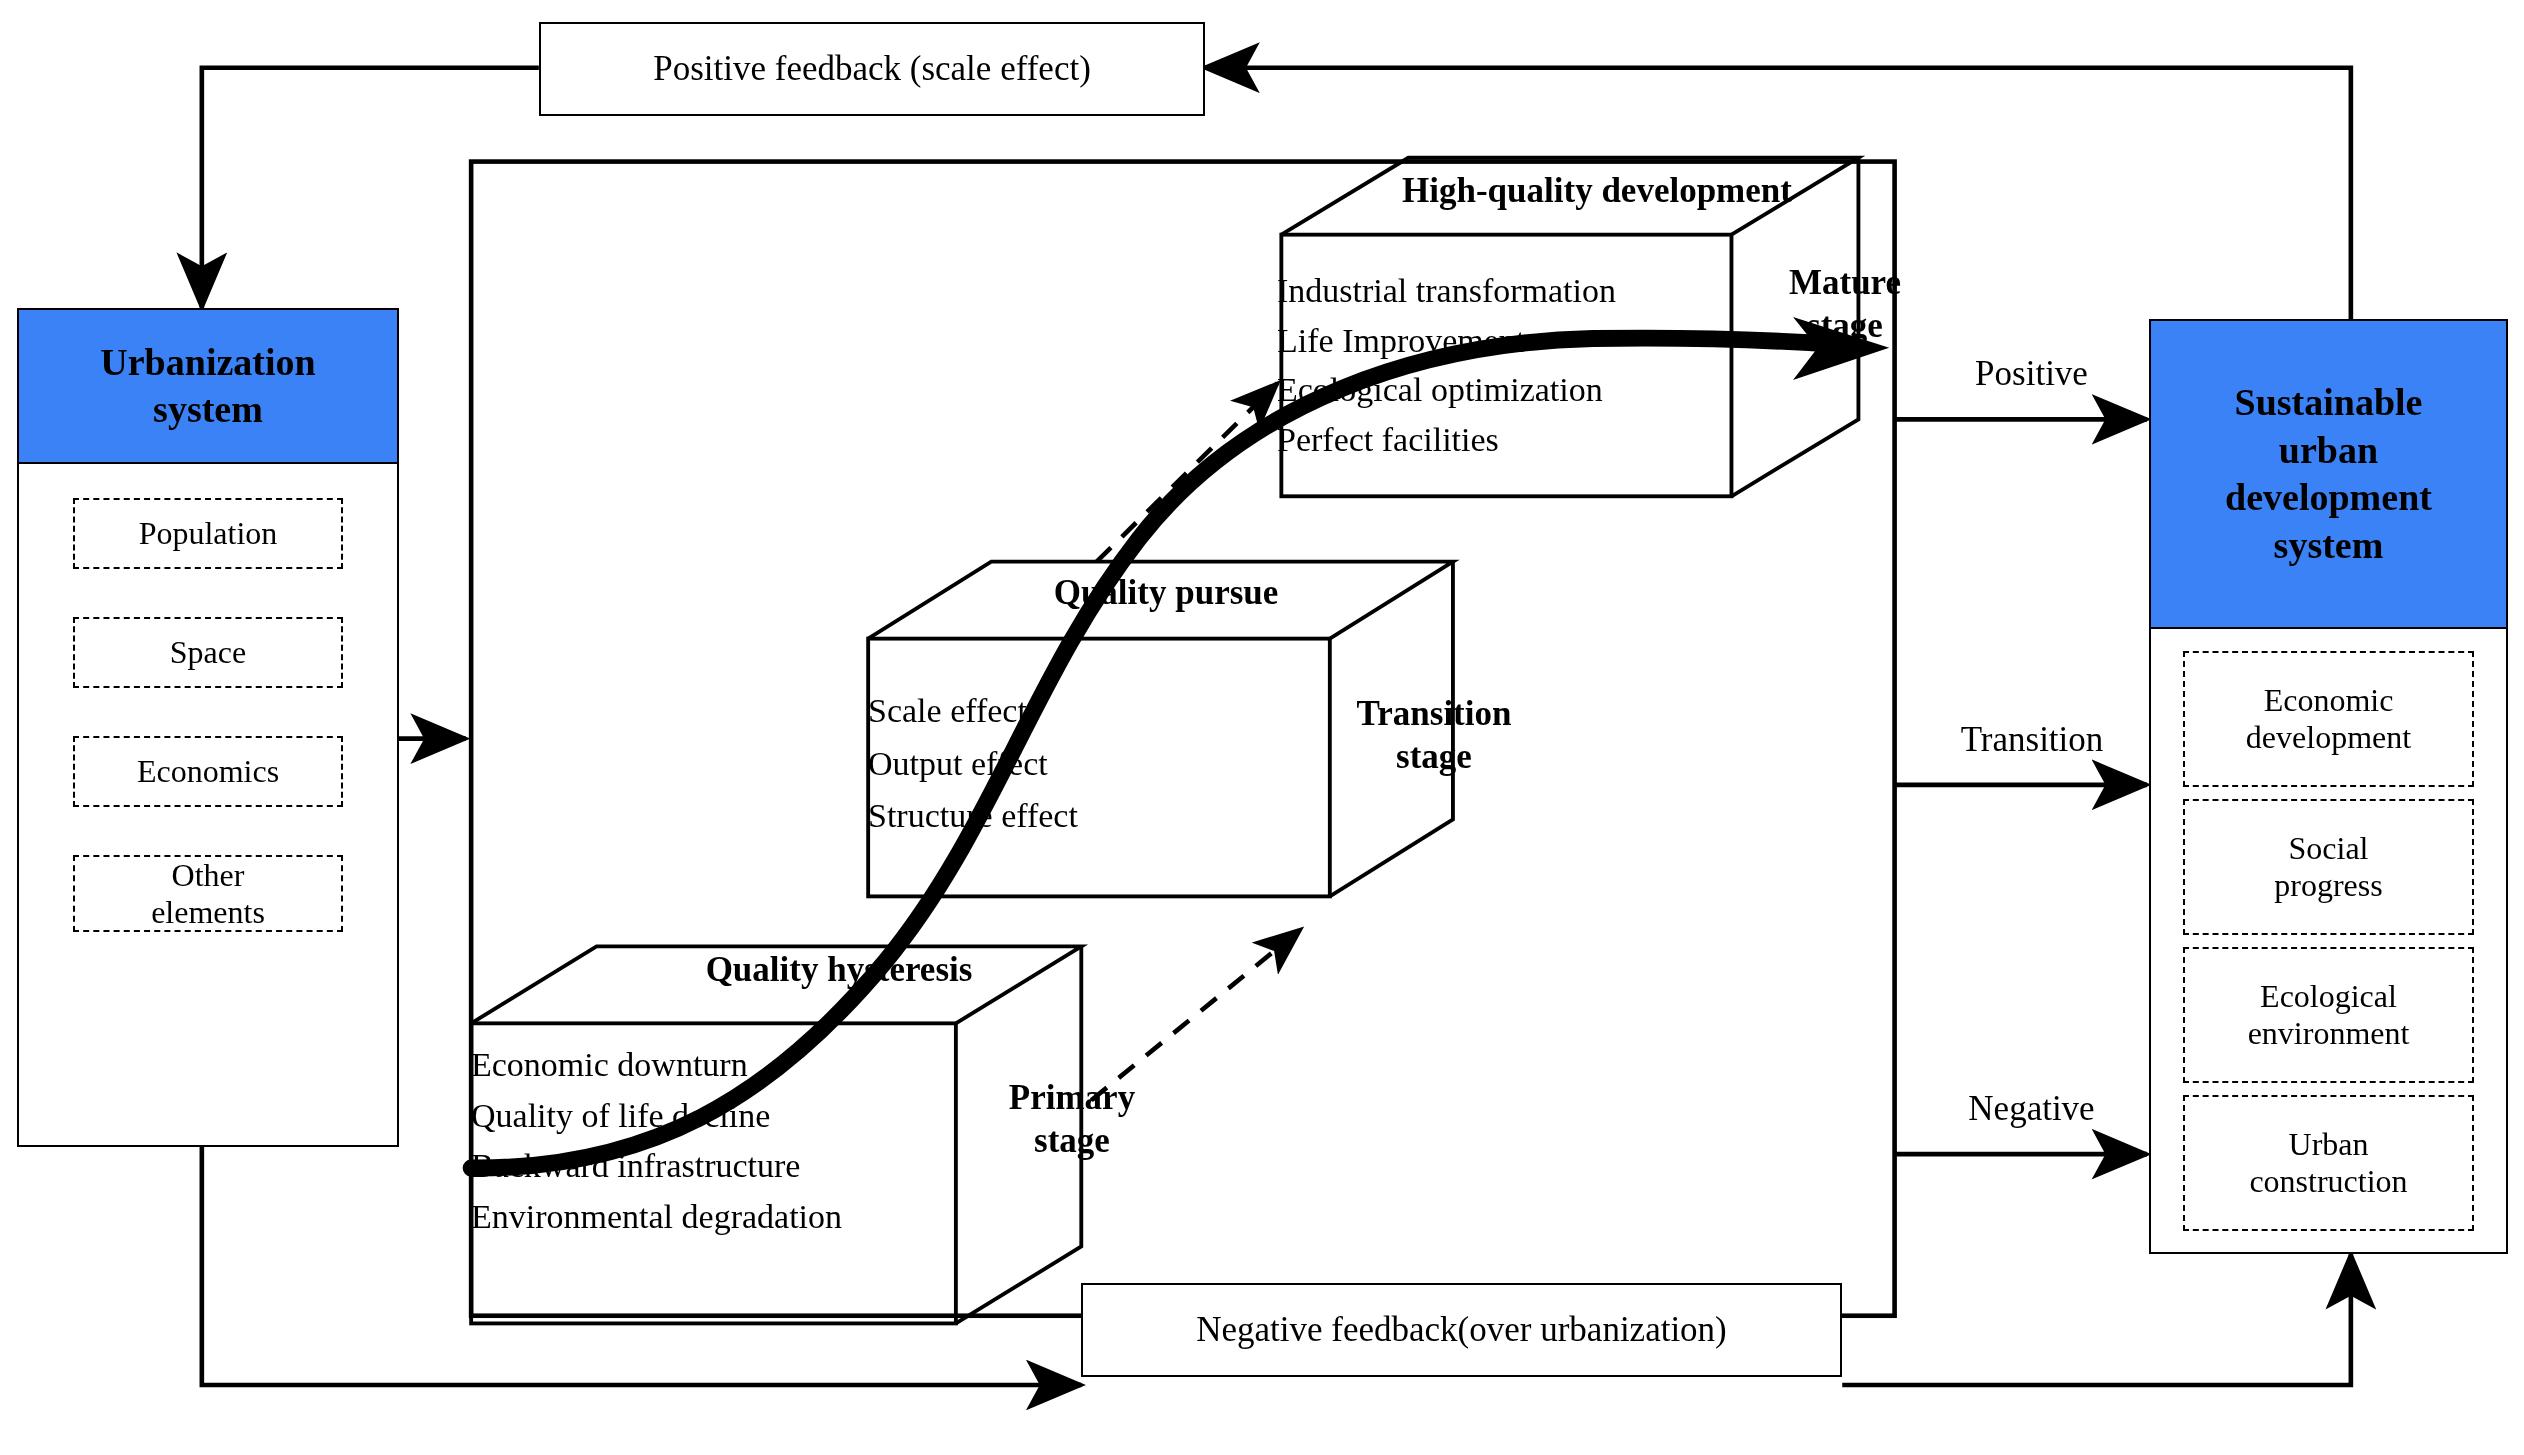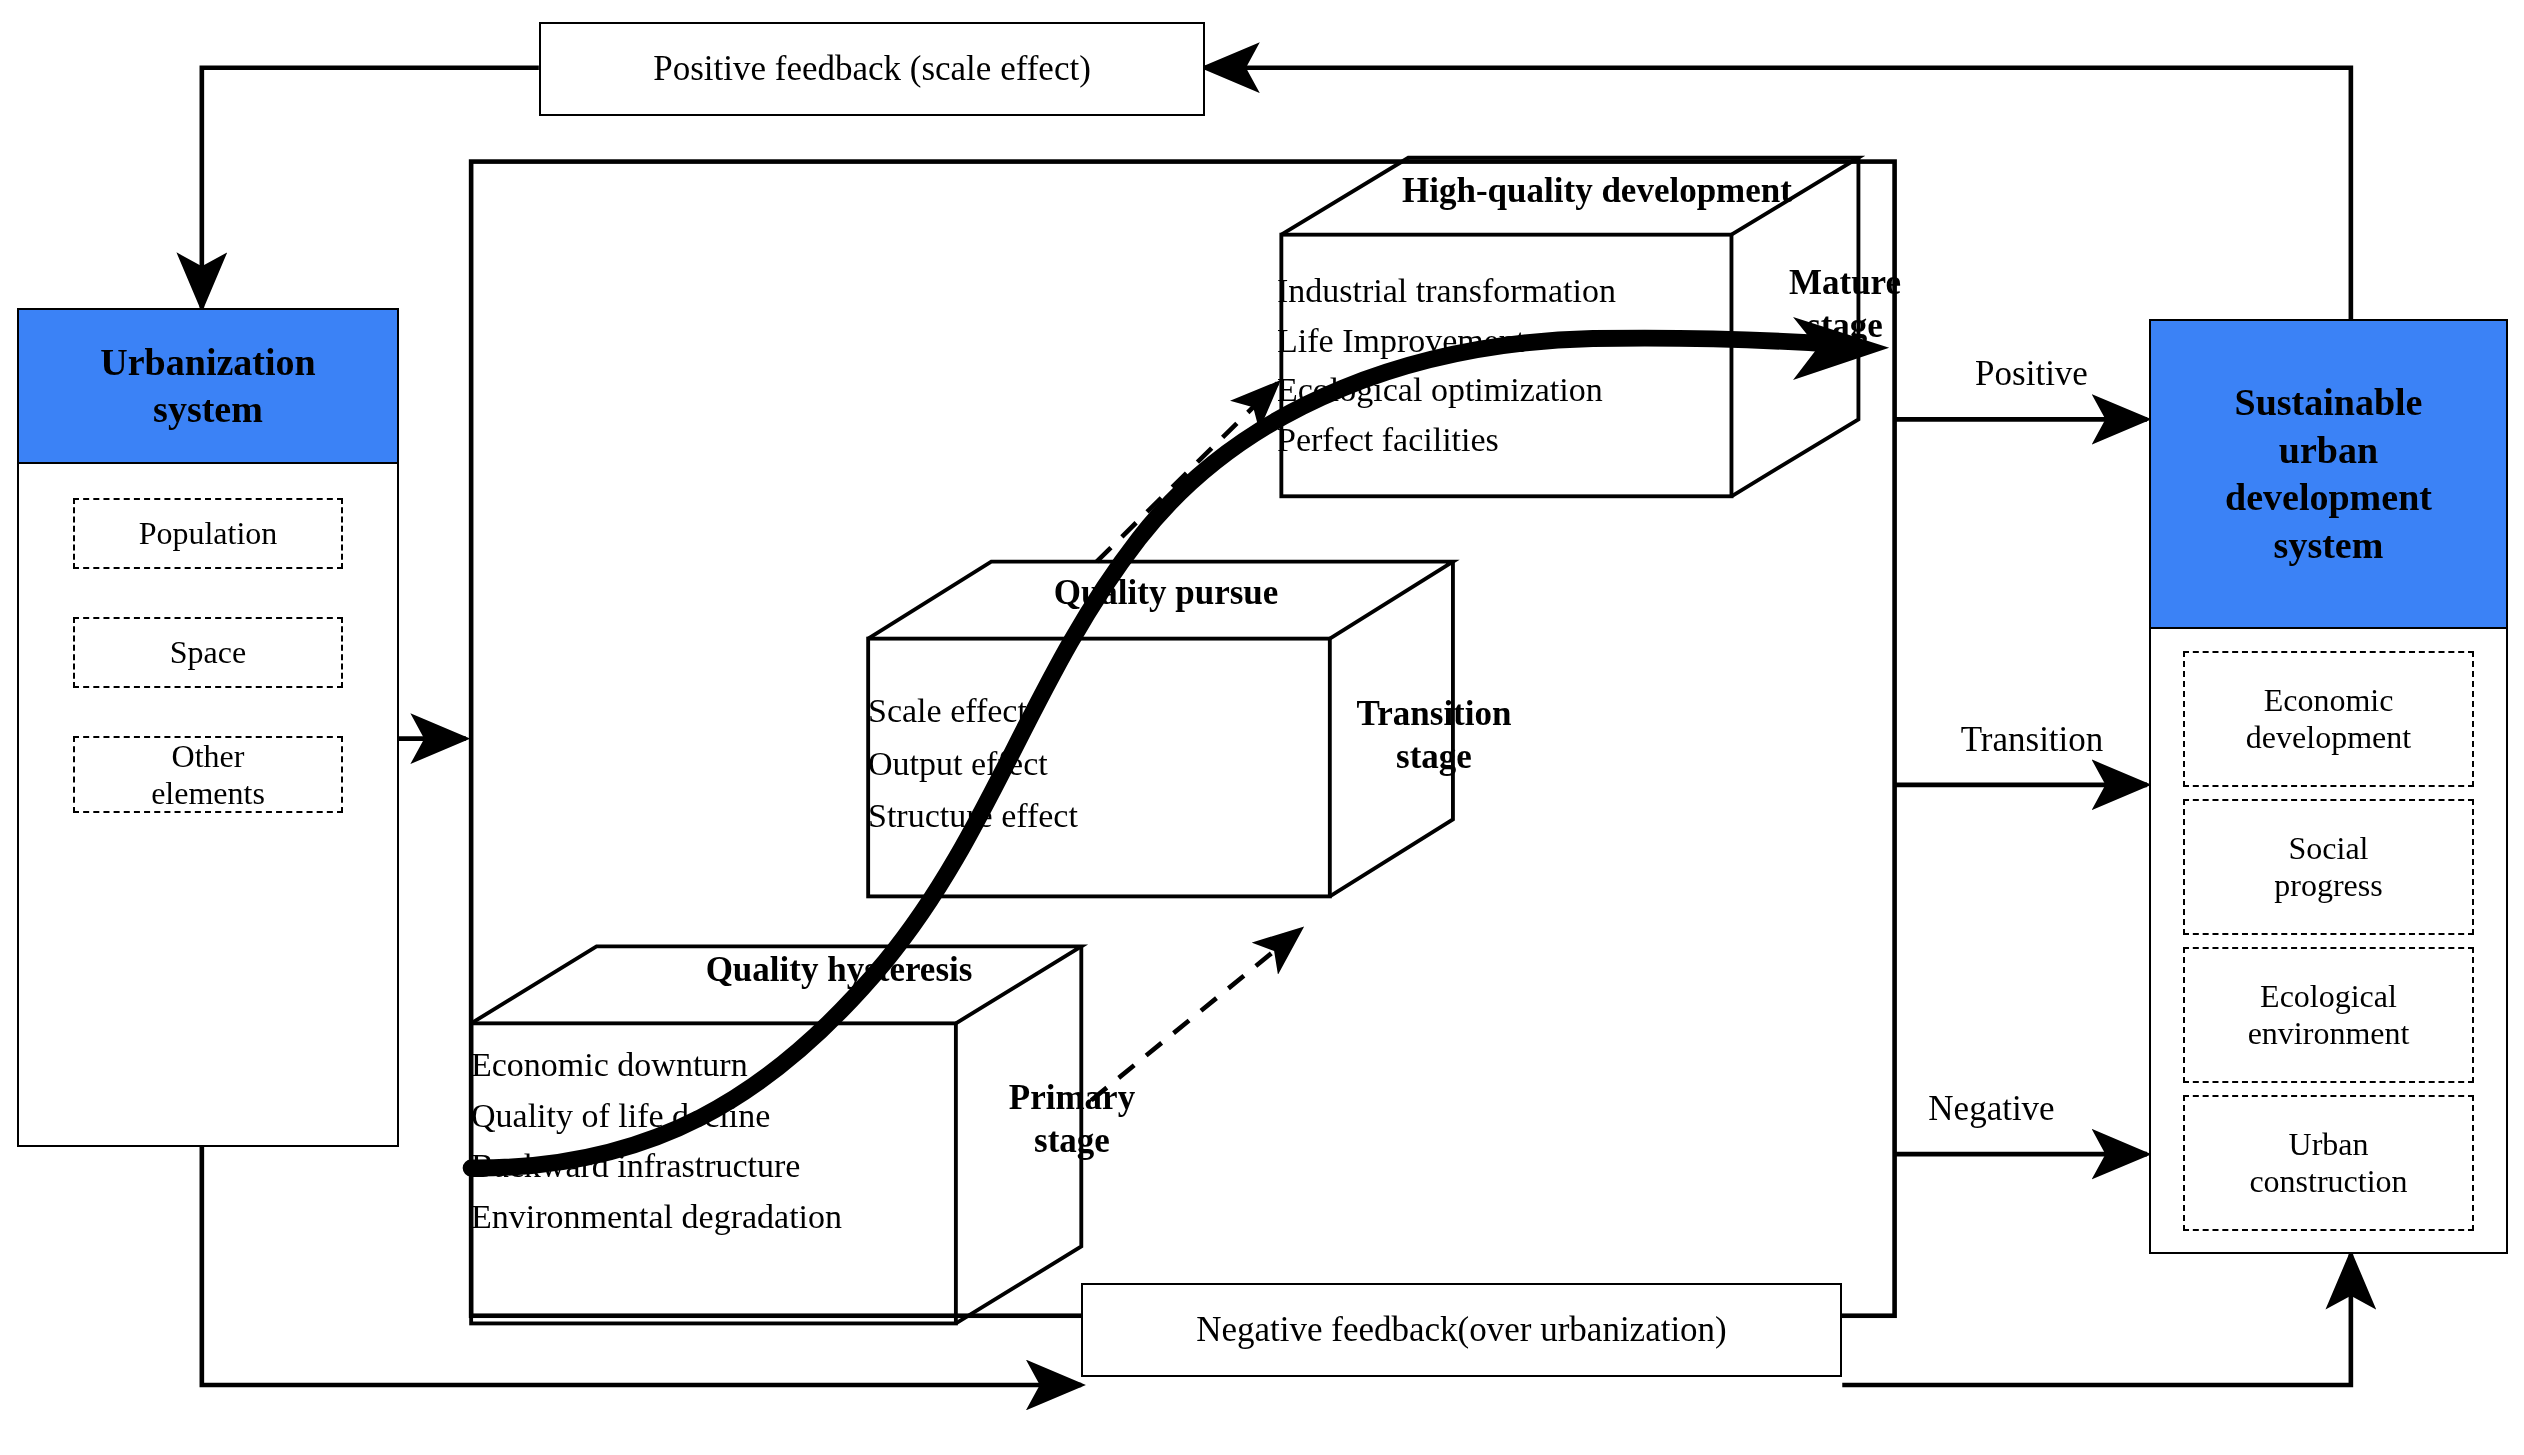--- a/index.html
+++ b/index.html
@@ -165,20 +165,23 @@
         <div>system</div>
       </div>
     </div>
     <div class="sys-body" style="height:680px; padding:34px 54px 26px 54px; justify-content:flex-start; gap:48px;">
       <div class="chip" style="height:71px; font-size:32px;">
         <span>Population</span>
       </div>
       <div class="chip" style="height:71px; font-size:32px;">
         <span>Space</span>
       </div>
+      <div class="chip" style="height:71px; font-size:32px;">
+        <span>Economics</span>
+      </div>
       <div class="chip" style="height:77px; font-size:32px;">
         <span style="display:block; max-width:162px; white-space:normal;">Other elements</span>
       </div>
     </div>
   </div>
 
   <div class="sys-panel" style="left:2149px; top:319px; width:359px; height:935px;">
     <div class="sys-head" style="height:308px; font-size:38px;">
       <div>
         <div>Sustainable</div>
@@ -233,16 +236,16 @@
   </div>
   <div class="cube-lines" style="left:1277px; top:269px; width:458px; font-size:34px;">
     <div style="margin-bottom:6.2px;">Industrial transformation</div>
     <div style="margin-bottom:6.2px;">Life Improvement</div>
     <div style="margin-bottom:6.2px;">Ecological optimization</div>
     <div>Perfect facilities</div>
   </div>
 
   <div class="edge-lbl" style="left:1916px; top:354px; width:231px; font-size:35px;">Positive</div>
   <div class="edge-lbl" style="left:1905px; top:720px; width:254px; font-size:35px;">Transition</div>
-  <div class="edge-lbl" style="left:1876px; top:1089px; width:231px; font-size:35px;">Negative</div>
+  <div class="edge-lbl" style="left:1916px; top:1089px; width:231px; font-size:35px;">Negative</div>
 
 </div>
 
 
 </body></html>

